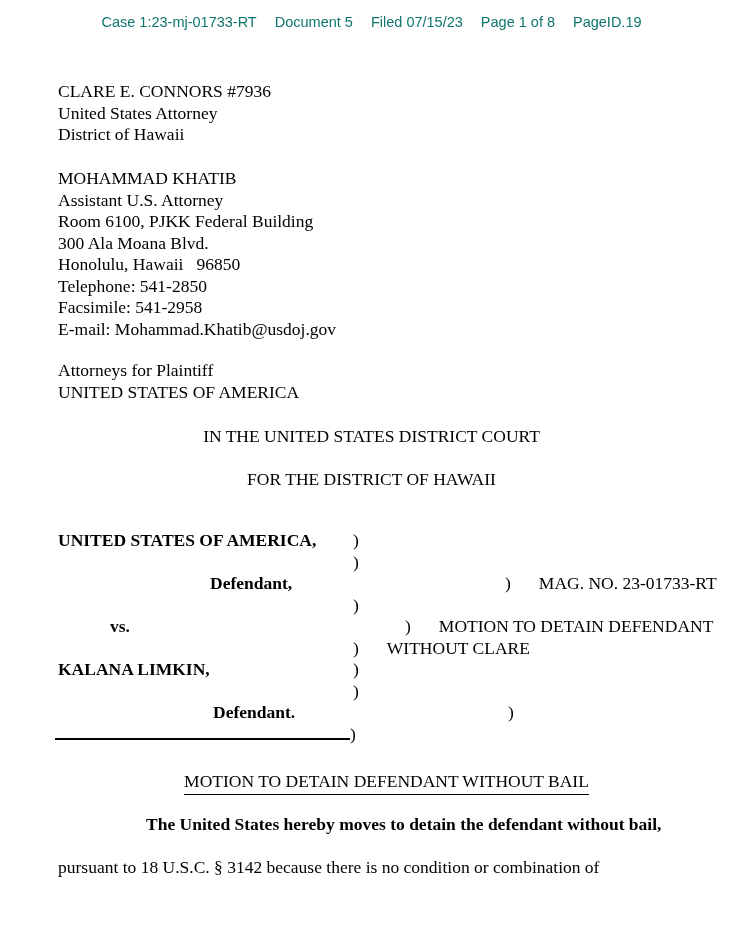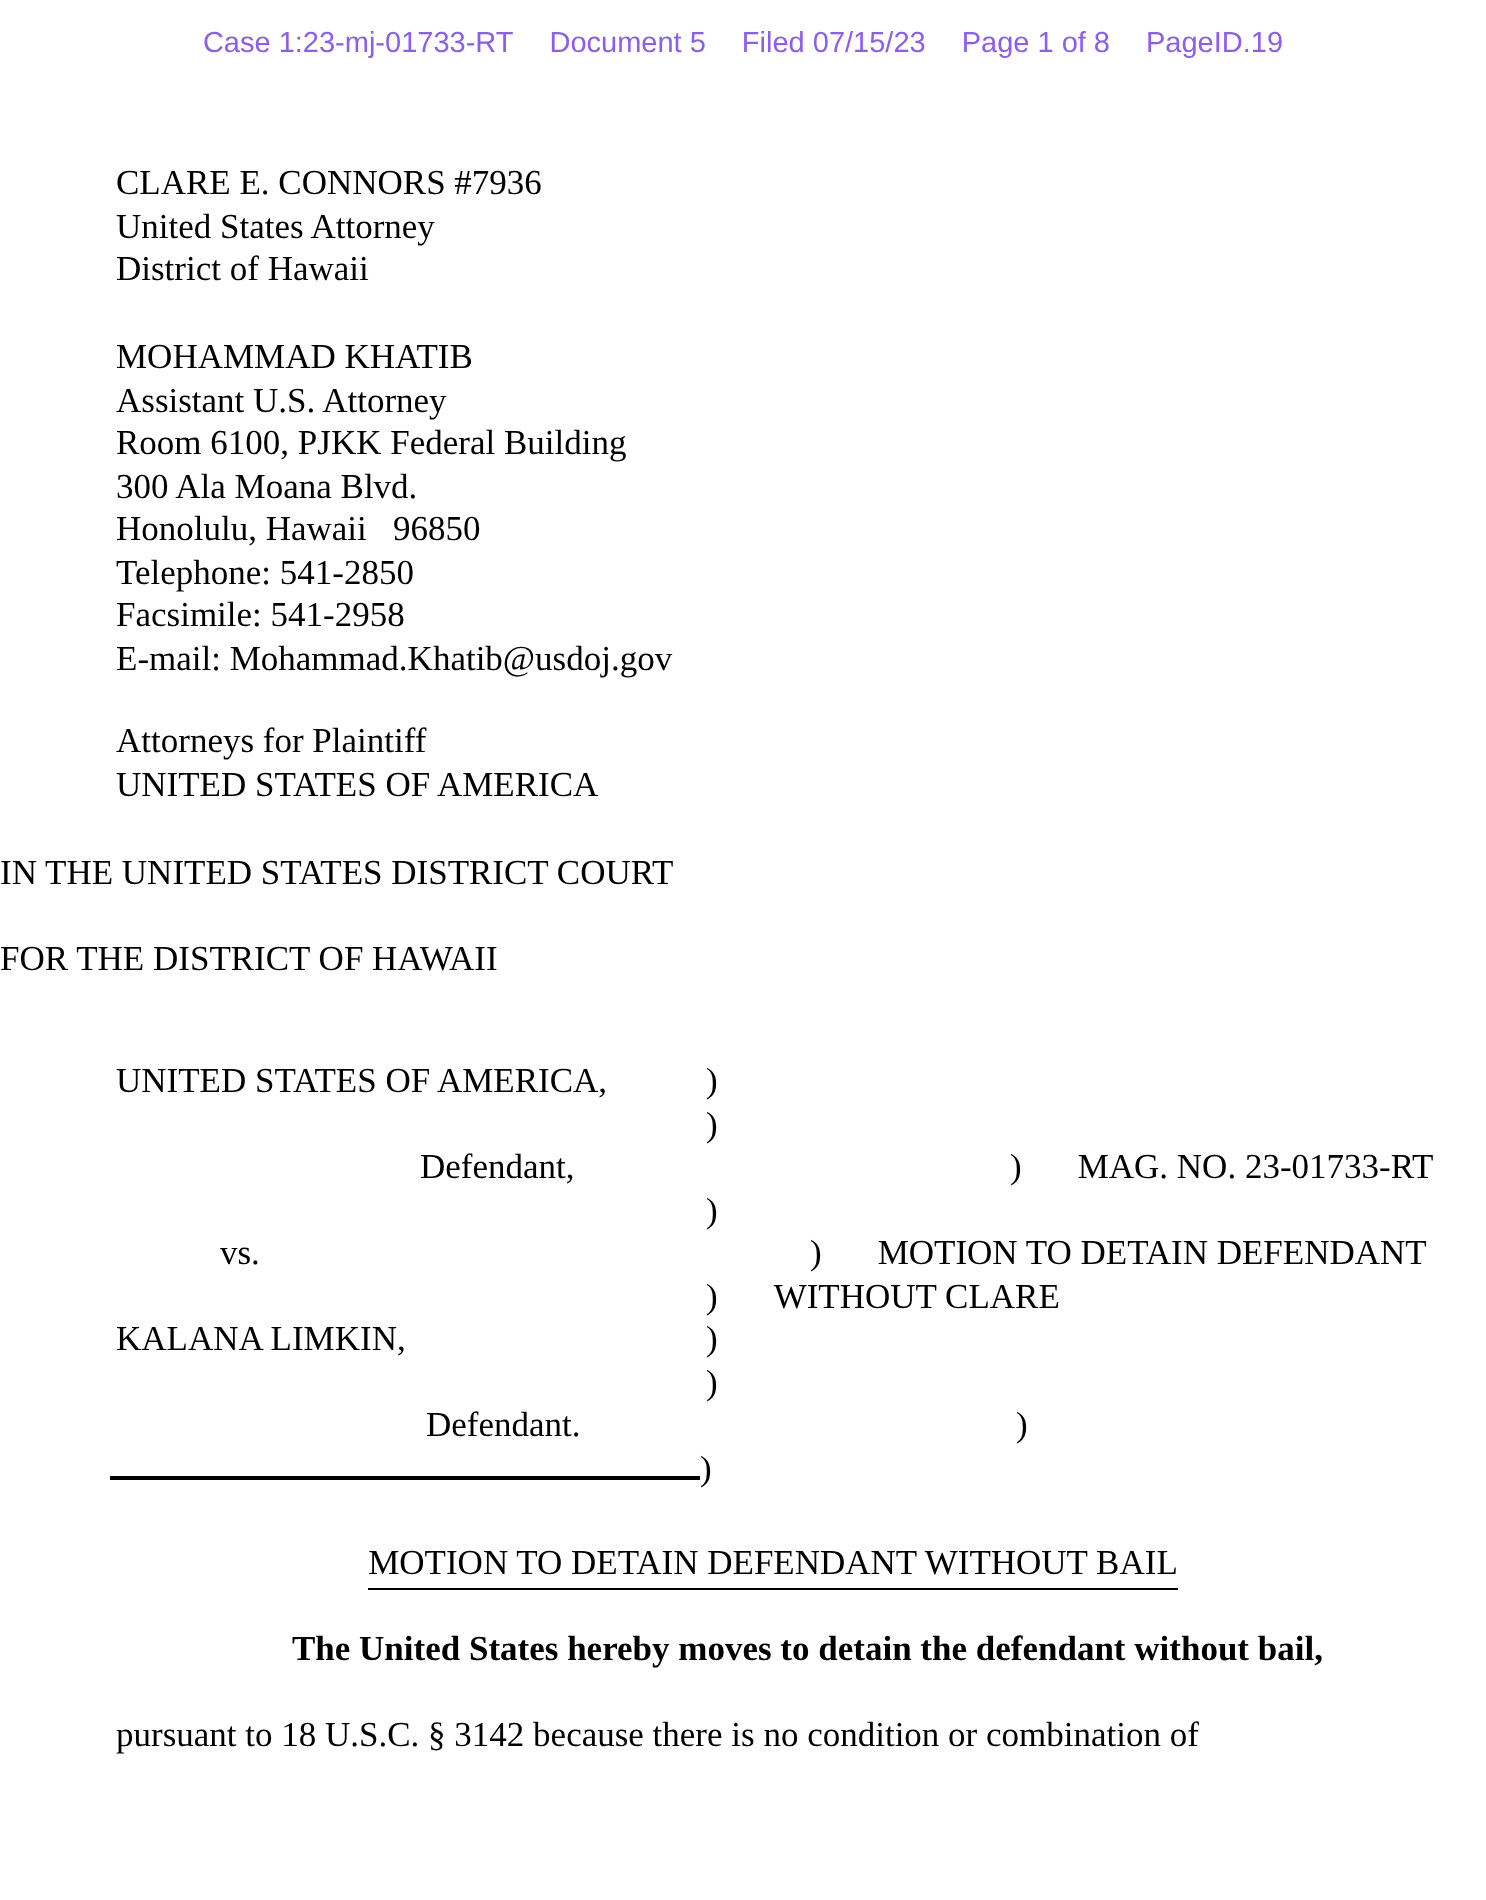--- a/index.html
+++ b/index.html
@@ -29,28 +29,28 @@
   }
   .stamp span { white-space: pre; }
 
   
   .counsel { position: absolute; left: 58px; }
   .counsel-1 { top: 81px; }
   .counsel-2 { top: 168px; }
   .counsel-3 { top: 360px; }
 
   
-  .heading { position: absolute; left: 0; width: 100%; text-align: left; line-height: 21.5px; }
+  .heading { position: absolute; left: 0; width: 100%; text-align: center; line-height: 21.5px; }
   .heading-1 { top: 426px; }
   .heading-2 { top: 469px; }
 
   
   .caption { position: absolute; top: 530px; left: 58px; width: 650px; }
   .cap-row { display: flex; align-items: baseline; line-height: 21.5px; height: 21.5px; }
-  .cap-left { width: 295px; flex: 0 0 295px; white-space: pre; }
+  .cap-left { width: 295px; flex: 0 0 295px; white-space: pre; font-weight: bold; }
   .cap-paren { flex: 0 0 auto; }
   .cap-right { margin-left: 28px; white-space: pre; }
   .ind-plaintiff { padding-left: 152px; }
   .ind-vs { padding-left: 52px; }
   .ind-defendant { padding-left: 155px; }
   .cap-underline { border-bottom: 2px solid #000; margin-left: -3px; }
 
   
   .doc-title { position: absolute; top: 771px; left: 0; width: 100%; text-align: center; line-height: 21.5px; }
   .doc-title .underlined {
@@ -62,21 +62,21 @@
   }
   .body-para { position: absolute; top: 803px; left: 58px; width: 650px; }
   .body-line { line-height: 42.5px; white-space: pre; }
   .body-line.first { padding-left: 88px; font-weight: bold; }
 </style>
 </head>
 <body>
 
 <div class="page">
 
-  <div class="stamp" style="color: #8b5cf6;">
+  <div class="stamp" style="color: #0f766e;">
     <span>Case 1:23-mj-01733-RT</span>
     <span>Document 5</span>
     <span>Filed 07/15/23</span>
     <span>Page 1 of 8</span>
     <span>PageID.19</span>
   </div>
 
   <div class="counsel counsel-1">
     <div class="line">CLARE E. CONNORS #7936</div>
     <div class="line">United States Attorney</div>

